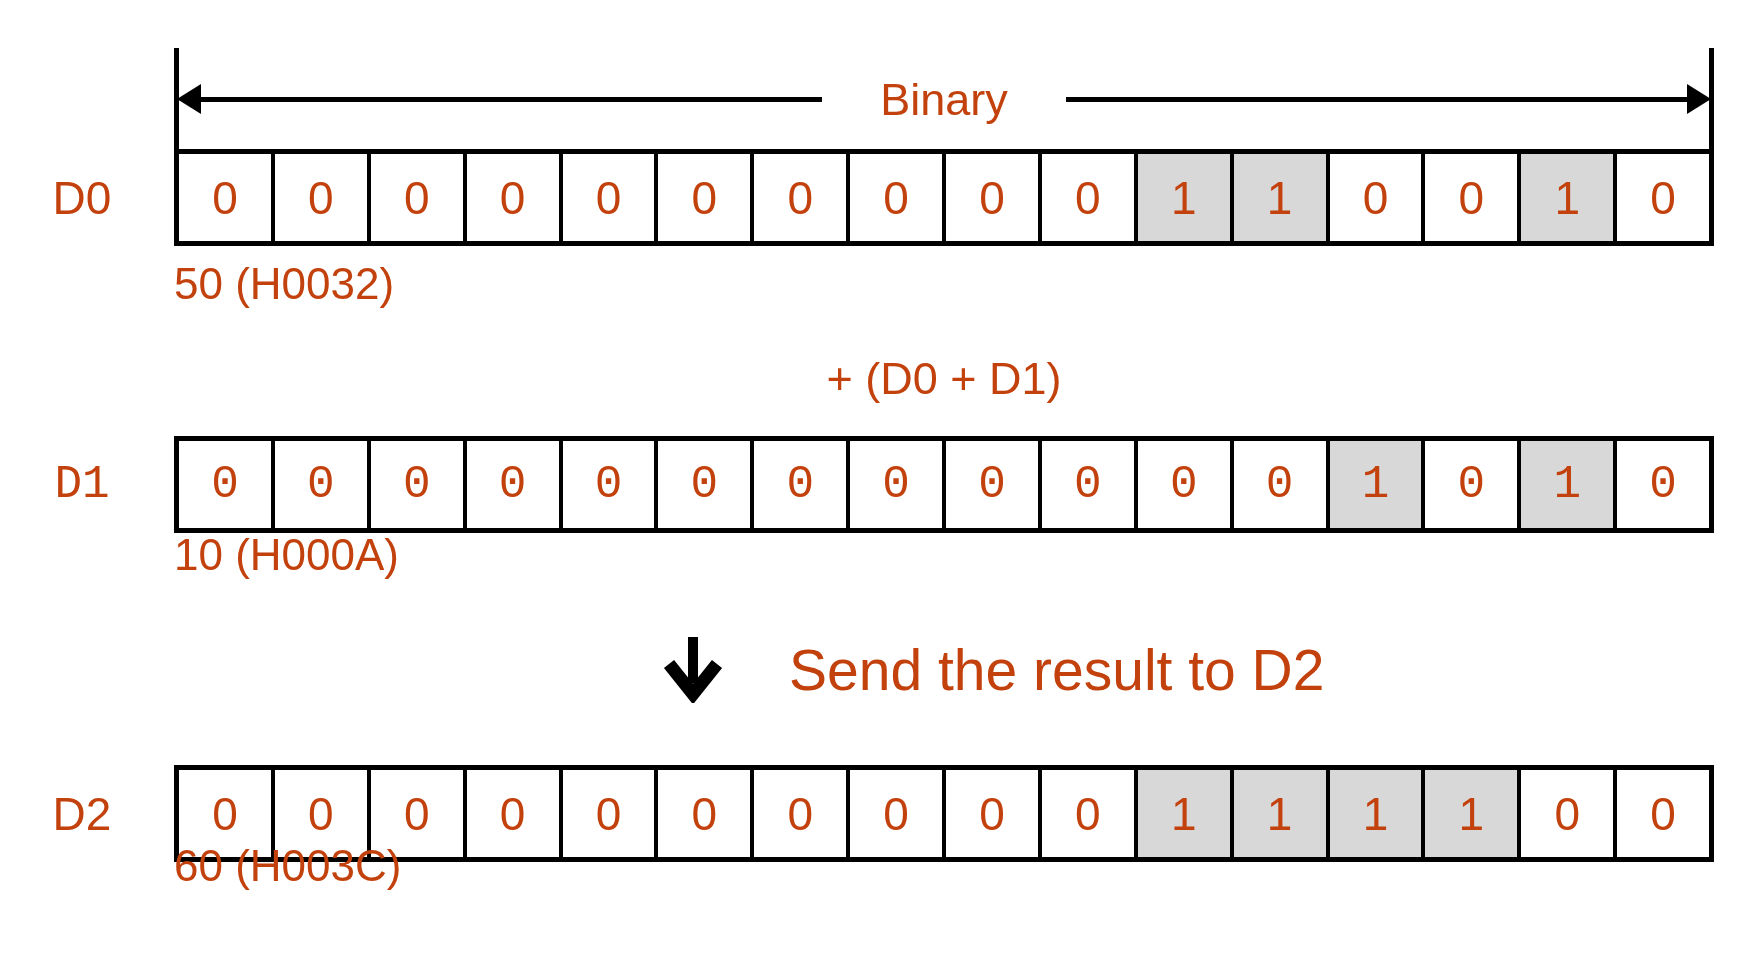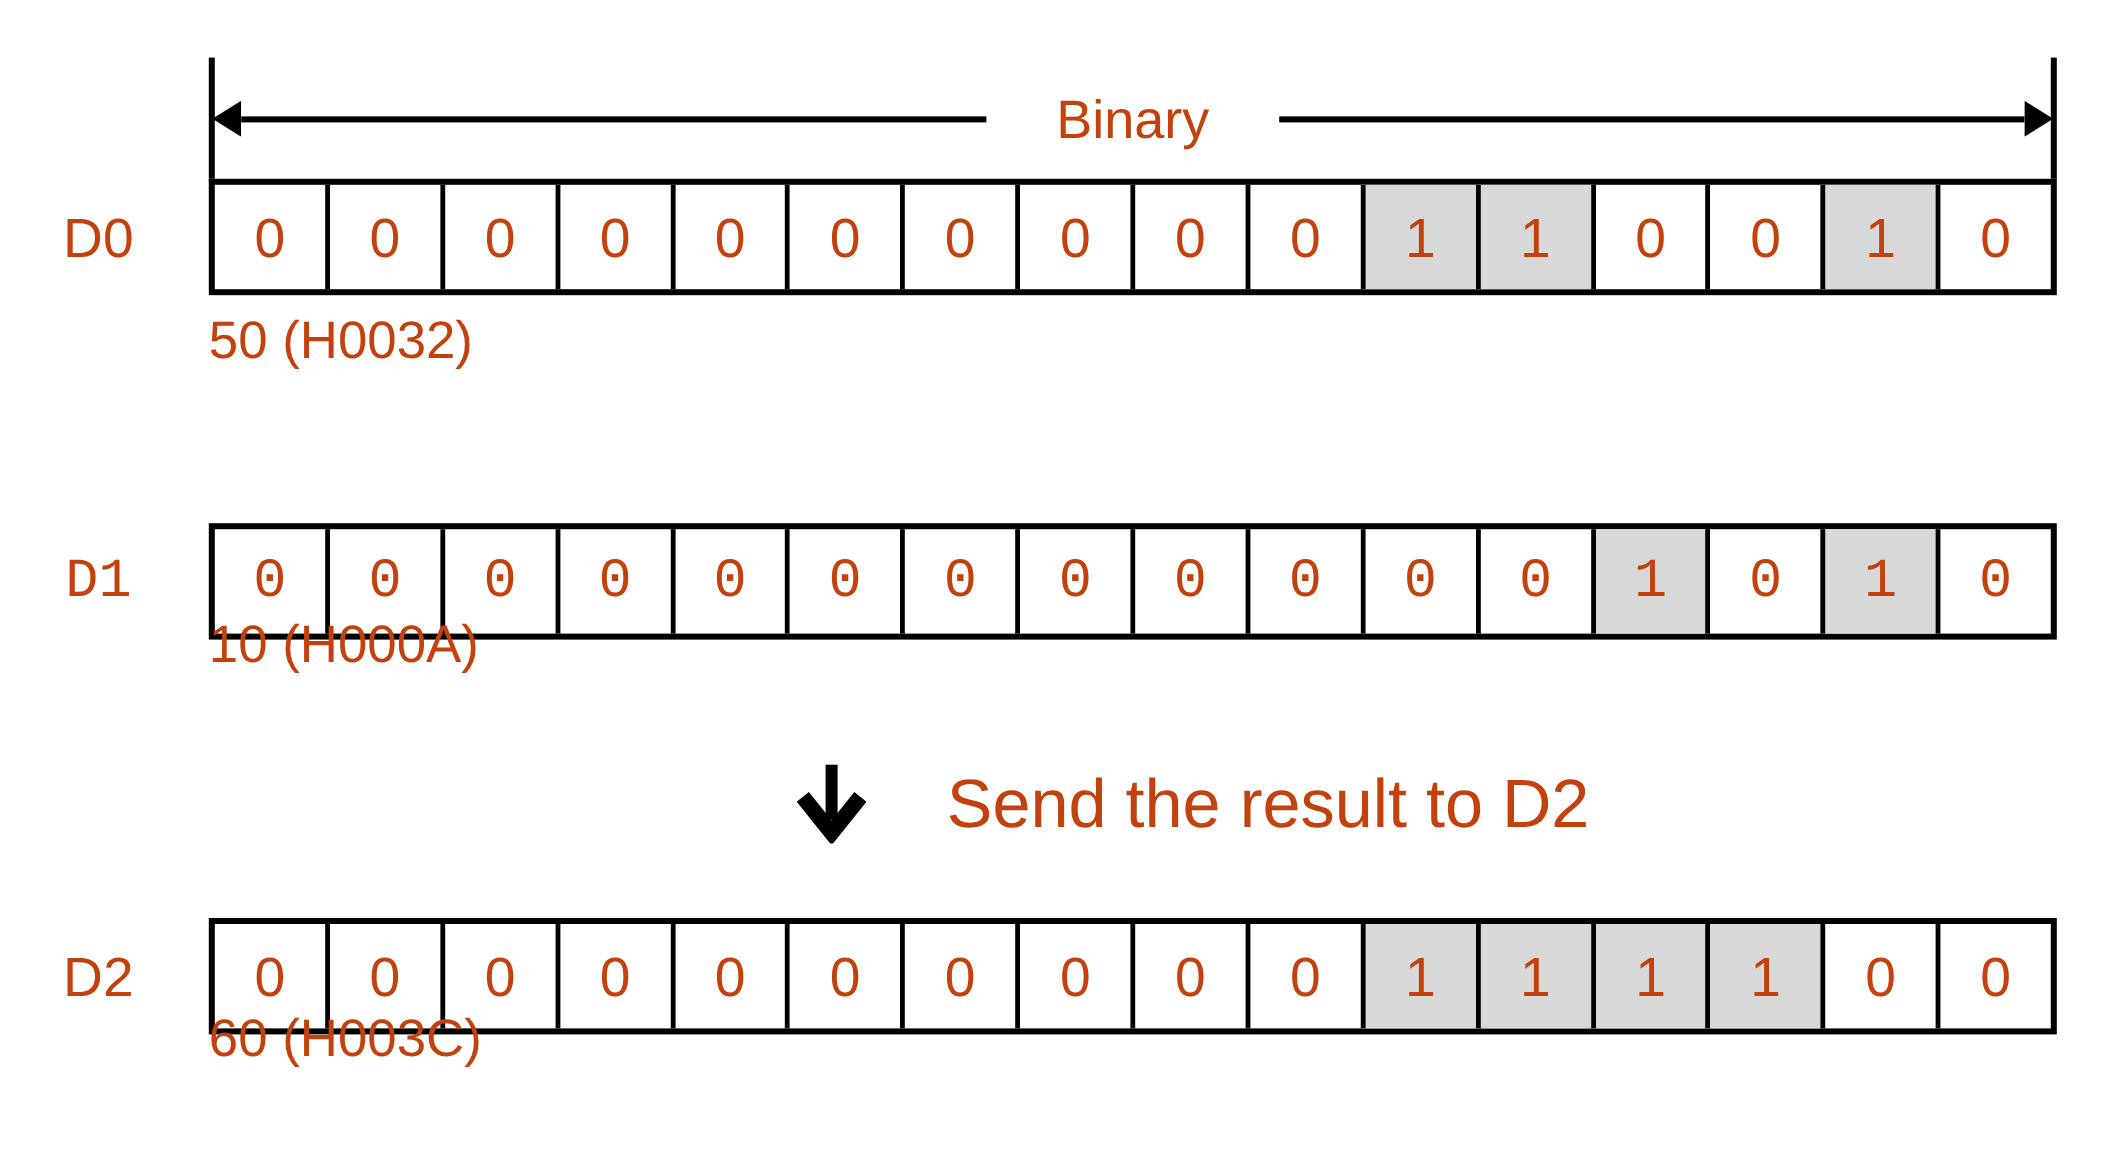--- a/index.html
+++ b/index.html
@@ -87,21 +87,21 @@
   .value-label {
     position: absolute;
     left: 174px;
     width: 1540px;
     text-align: left;
     font-size: 44px;
     line-height: 1;
     white-space: nowrap;
   }
   #value-0 { top: 262px; }
-  #value-1 { top: 516px; }
+  #value-1 { top: 533px; }
   #value-2 { top: 844px; }
 
   
   .operation-label {
     position: absolute;
     left: 174px;
     width: 1540px;
     top: 356px;
     text-align: center;
     font-size: 45px;
@@ -159,20 +159,21 @@
         <div class="cell on" style="background: rgb(216, 216, 216);">1</div>
         <div class="cell on" style="background: rgb(216, 216, 216);">1</div>
         <div class="cell">0</div>
         <div class="cell">0</div>
         <div class="cell on" style="background: rgb(216, 216, 216);">1</div>
         <div class="cell">0</div>
       </div>
   </div>
   <div id="value-0" class="value-label">50 (H0032)</div>
 
+  <div class="operation-label">+ (D0 + D1)</div>
 
   <div id="reg-1" class="register-row">
     <div class="reg-name">D1</div>
     <div class="cells">
         <div class="cell">0</div>
         <div class="cell">0</div>
         <div class="cell">0</div>
         <div class="cell">0</div>
         <div class="cell">0</div>
         <div class="cell">0</div>

